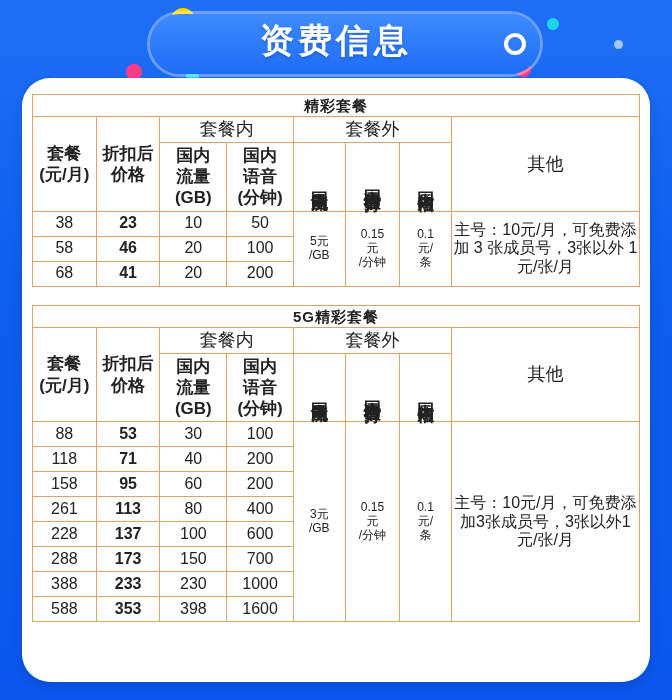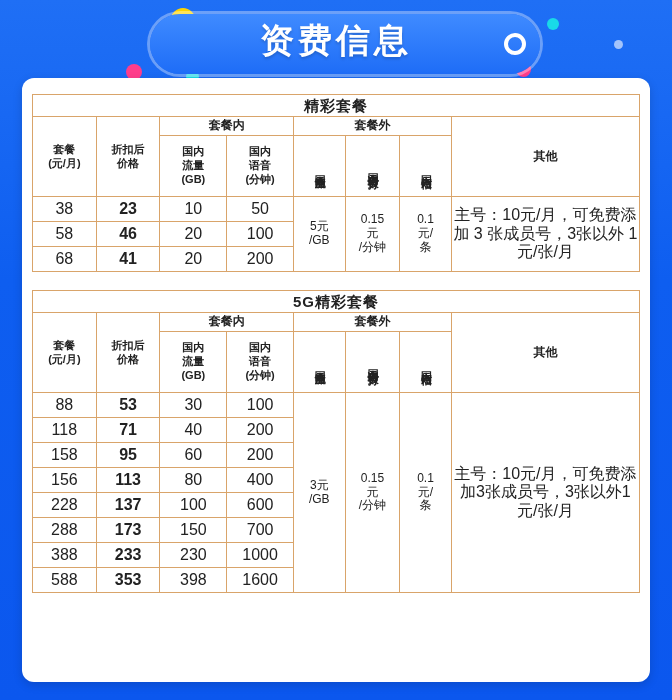--- a/index.html
+++ b/index.html
@@ -68,21 +68,21 @@
   }
 
   
   .card {
     position: absolute;
     left: 22px;
     top: 78px;
     width: 628px;
     height: 604px;
     background: #ffffff;
-    border-radius: 12px;
+    border-radius: 28px;
     box-shadow: 0 3px 10px rgba(0,0,0,0.15);
     box-sizing: border-box;
     padding: 14px 10px;
   }
 
   table.plan {
     width: 100%;
     border-collapse: collapse;
     table-layout: fixed;
     color: #222;
@@ -96,26 +96,26 @@
     padding: 2px 1px;
     line-height: 1.15;
   }
   .tbl-title {
     font-size: 15px;
     font-weight: bold;
     padding: 7px 0;
     letter-spacing: 1px;
   }
   .grp {
-    font-size: 12px;
-    font-weight: bold;
+    font-size: 18px;
+    font-weight: normal;
     padding: 6px 0;
   }
   .colhead {
-    font-size: 11px;
+    font-size: 17px;
     font-weight: bold;
     padding: 4px 2px;
     height: 56px;
   }
   .price-main { font-size: 13px; }
   .price-disc { font-size: 13px; font-weight: bold; margin-left: 14px; }
   .cell { font-size: 16px; height: 20px; }
   .merged { font-size: 12px; }
   .note { font-size: 16px; line-height: 1.5; padding: 3px 6px; }
   .tbl-gap { height: 18px; }
@@ -307,21 +307,21 @@
           <td class="cell">40</td>
           <td class="cell">200</td>
         </tr>
         <tr>
           <td class="cell price-main">158</td>
           <td class="cell price-disc">95</td>
           <td class="cell">60</td>
           <td class="cell">200</td>
         </tr>
         <tr>
-          <td class="cell price-main">156</td>
+          <td class="cell price-main">261</td>
           <td class="cell price-disc">113</td>
           <td class="cell">80</td>
           <td class="cell">400</td>
         </tr>
         <tr>
           <td class="cell price-main">228</td>
           <td class="cell price-disc">137</td>
           <td class="cell">100</td>
           <td class="cell">600</td>
         </tr>

